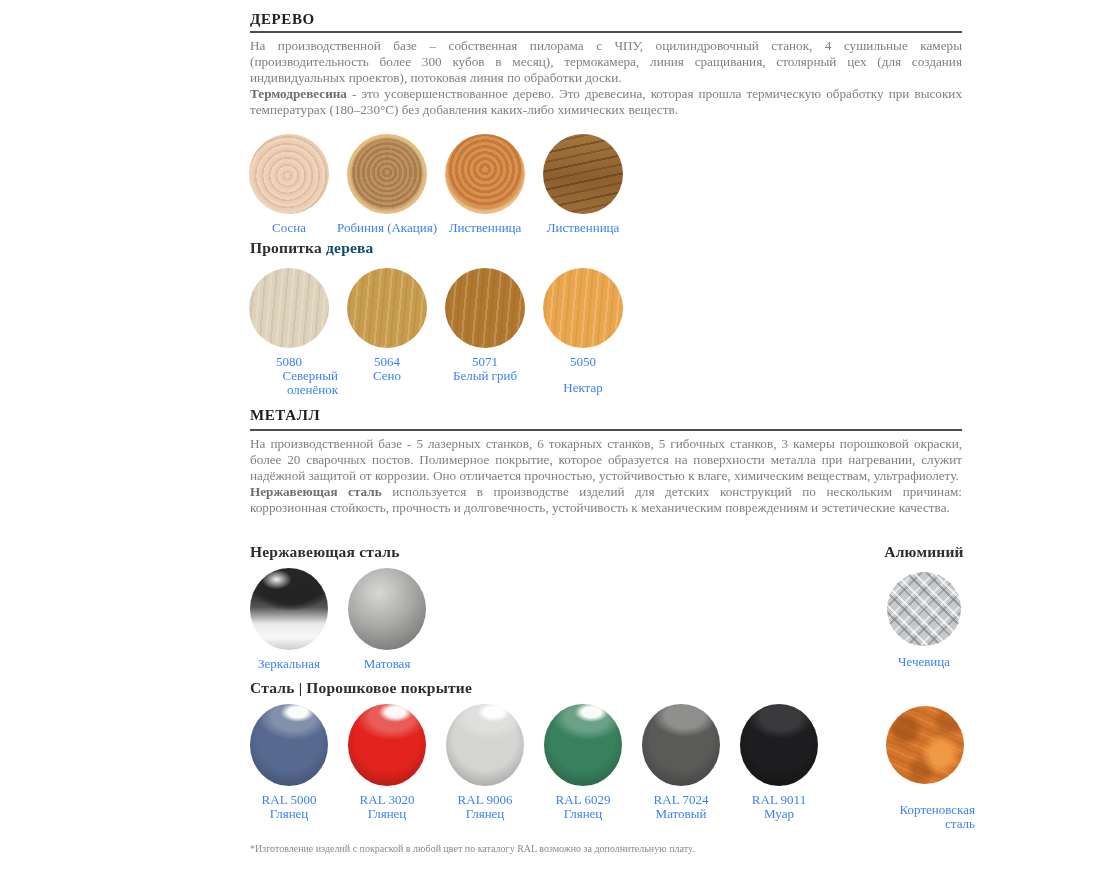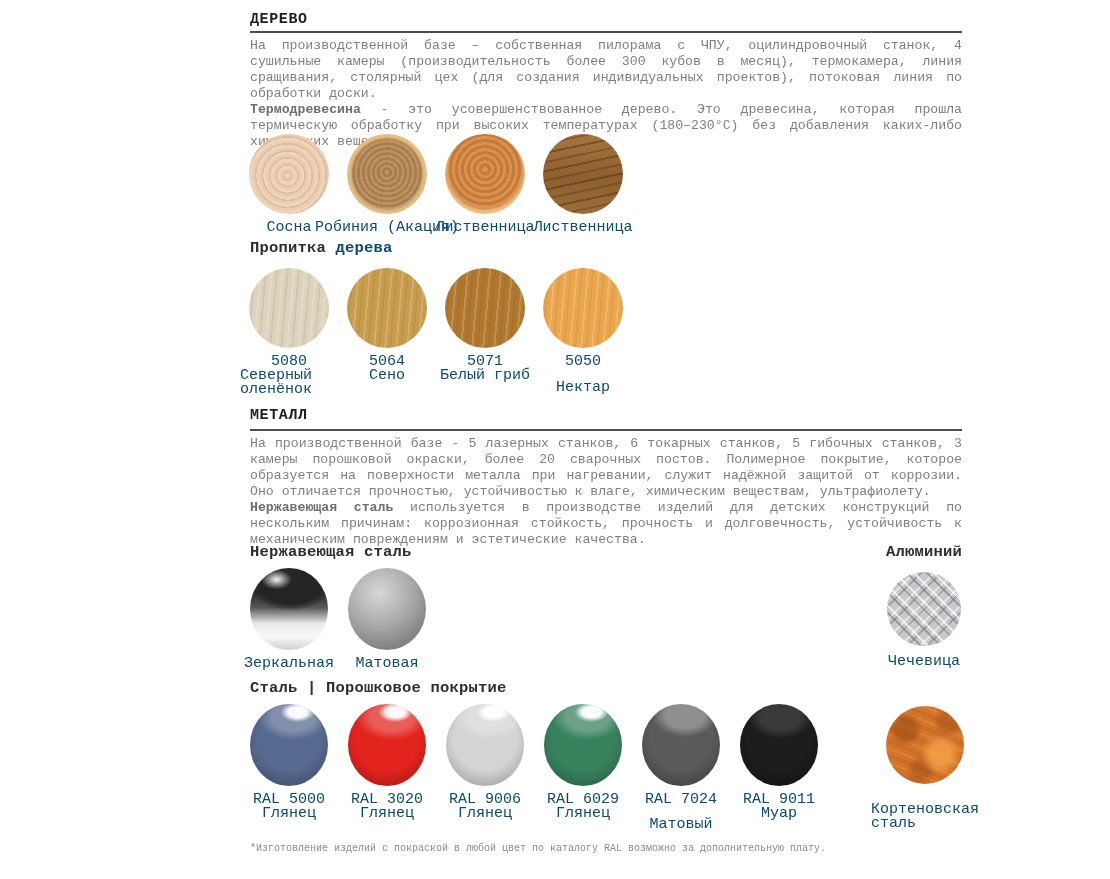--- a/index.html
+++ b/index.html
@@ -1,37 +1,37 @@
 <!DOCTYPE html>
 <html><head>
 <meta charset="utf-8">
 <style>
   html,body{margin:0;padding:0;background:#ffffff;}
   .page{position:relative;width:1110px;height:879px;background:#ffffff;overflow:hidden;
-        font-family:Liberation Mono, monospace;}
+        font-family:Liberation Serif, serif;}
   .abs{position:absolute;}
 
   
   .sec-title{left:250px;width:712px;font-size:15px;font-weight:bold;color:#1f1f1f;letter-spacing:.6px;}
   .rule{left:250px;width:712px;height:2px;background:#4d4d4d;}
 
   
   .para-block{left:250px;width:712px;color:#7f7f7f;font-size:13.2px;line-height:16px;text-align:justify;}
   .para-block p{margin:0;}
   .para-block strong{font-weight:bold;color:#6e6e6e;}
 
   
   .sub-title{font-size:15.5px;color:#2e2e2e;font-weight:bold;letter-spacing:.2px;}
   .sub-title .lite{color:#0c4a6e;font-weight:bold;}
 
   
   .row{left:240px;display:flex;}
   .cell{width:98px;display:flex;flex-direction:column;align-items:center;}
   .circle{width:80px;height:80px;border-radius:50%;}
-  .cap{margin-top:7px;font-size:15px;color:#0c4a6e;text-align:left;line-height:14px;white-space:nowrap;}
+  .cap{margin-top:7px;font-size:13px;color:#3b82f6;text-align:right;line-height:14px;white-space:nowrap;}
   .cap.wrap{white-space:normal;}
 
   
   .wood-sosna{background:
     radial-gradient(circle at 50% 50%, rgba(0,0,0,0) 0 85%, rgba(170,120,85,.55) 91% 95%, rgba(125,80,50,.65) 96% 100%),
     repeating-radial-gradient(circle at 48% 52%, #eed4ba 0 3px, #dfbc9e 3px 4.5px, #e9ccb1 4.5px 7px);}
   .wood-robinia{background:
     radial-gradient(circle at 50% 50%, rgba(0,0,0,0) 0 60%, rgba(228,194,134,.92) 66% 84%, #7a5a36 88% 94%, #3e2b19 94% 100%),
     repeating-radial-gradient(circle at 50% 48%, #bd9263 0 2.5px, #a87c4c 2.5px 5px);}
   .wood-larch{background:
@@ -183,21 +183,21 @@
       <div class="cap" style="margin-top:0;">Глянец</div>
     </div>
     <div class="cell">
       <div class="sphere ral" style="--c: #37815d;"></div>
       <div class="cap">RAL 6029</div>
       <div class="cap" style="margin-top:0;">Глянец</div>
     </div>
     <div class="cell">
       <div class="sphere ral finish-matte" style="--c: #5a5a59;"></div>
       <div class="cap">RAL 7024</div>
-      <div class="cap" style="margin-top:11px;">Матовый</div>
+      <div class="cap" style="margin-top:0;">Матовый</div>
     </div>
     <div class="cell">
       <div class="sphere ral finish-moire" style="--c: #1d1d1f;"></div>
       <div class="cap">RAL 9011</div>
       <div class="cap" style="margin-top:0;">Муар</div>
     </div>
   </div>
 
   <div class="abs" style="top:706px;left:875px;width:100px;display:flex;flex-direction:column;align-items:center;">
     <div class="corten-circle" style="background-color: rgb(212, 116, 43);"></div>

